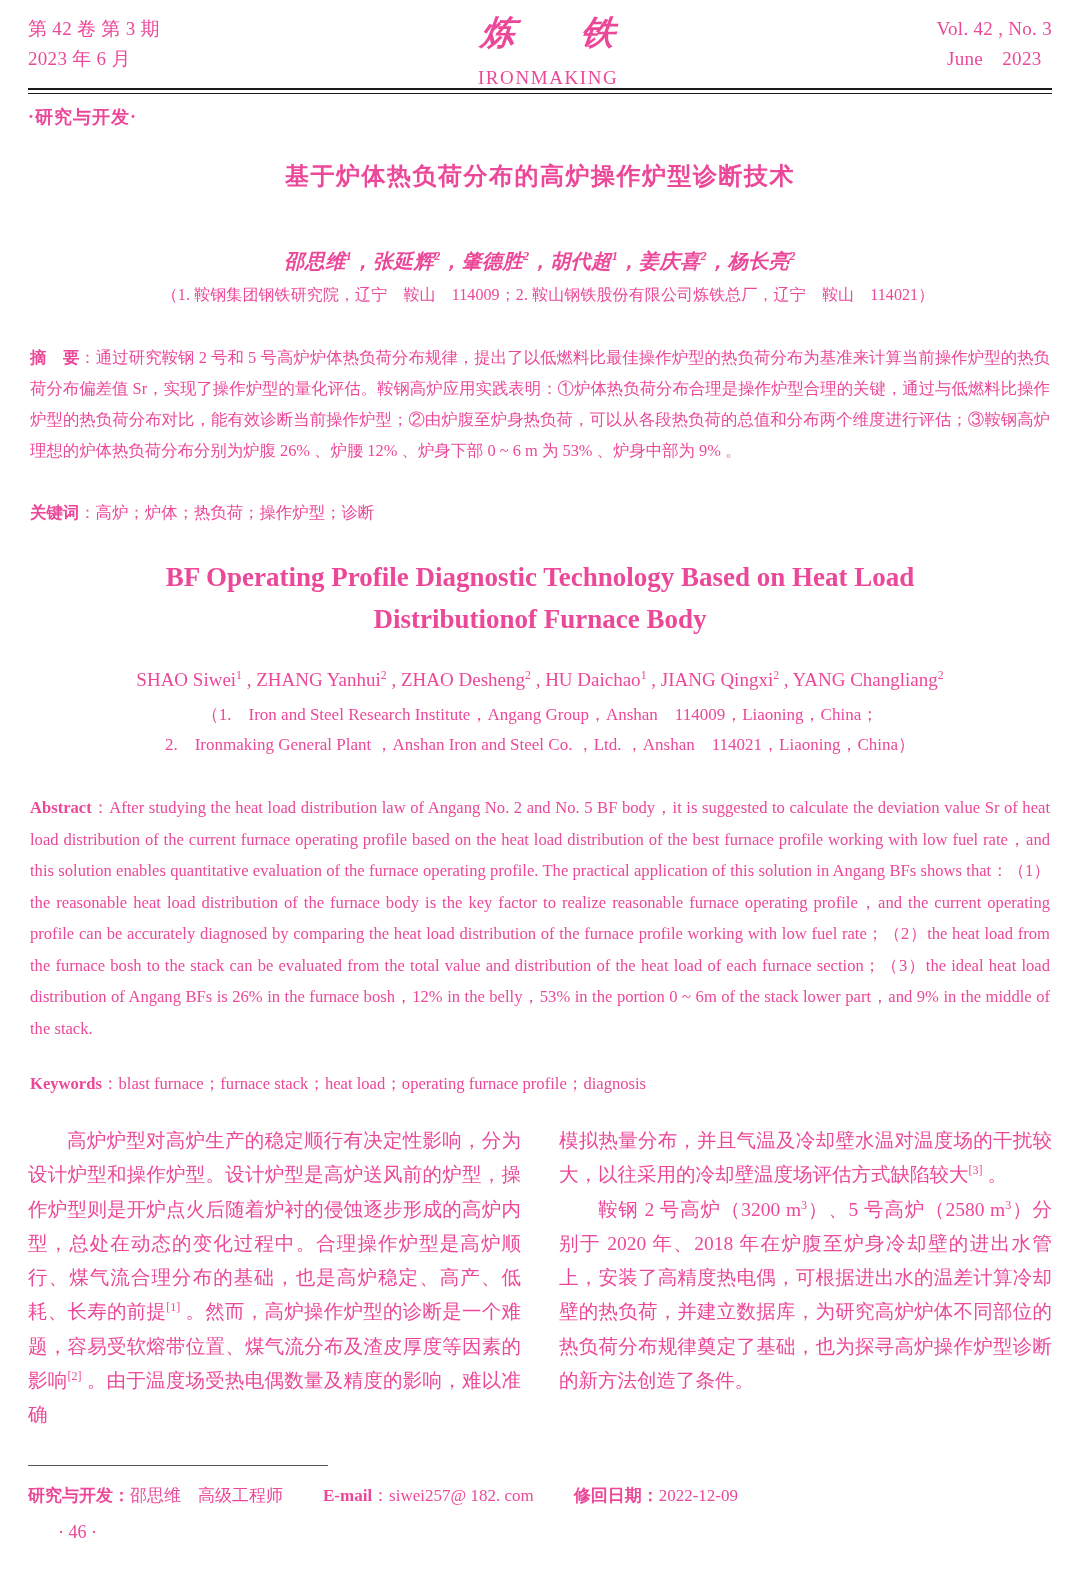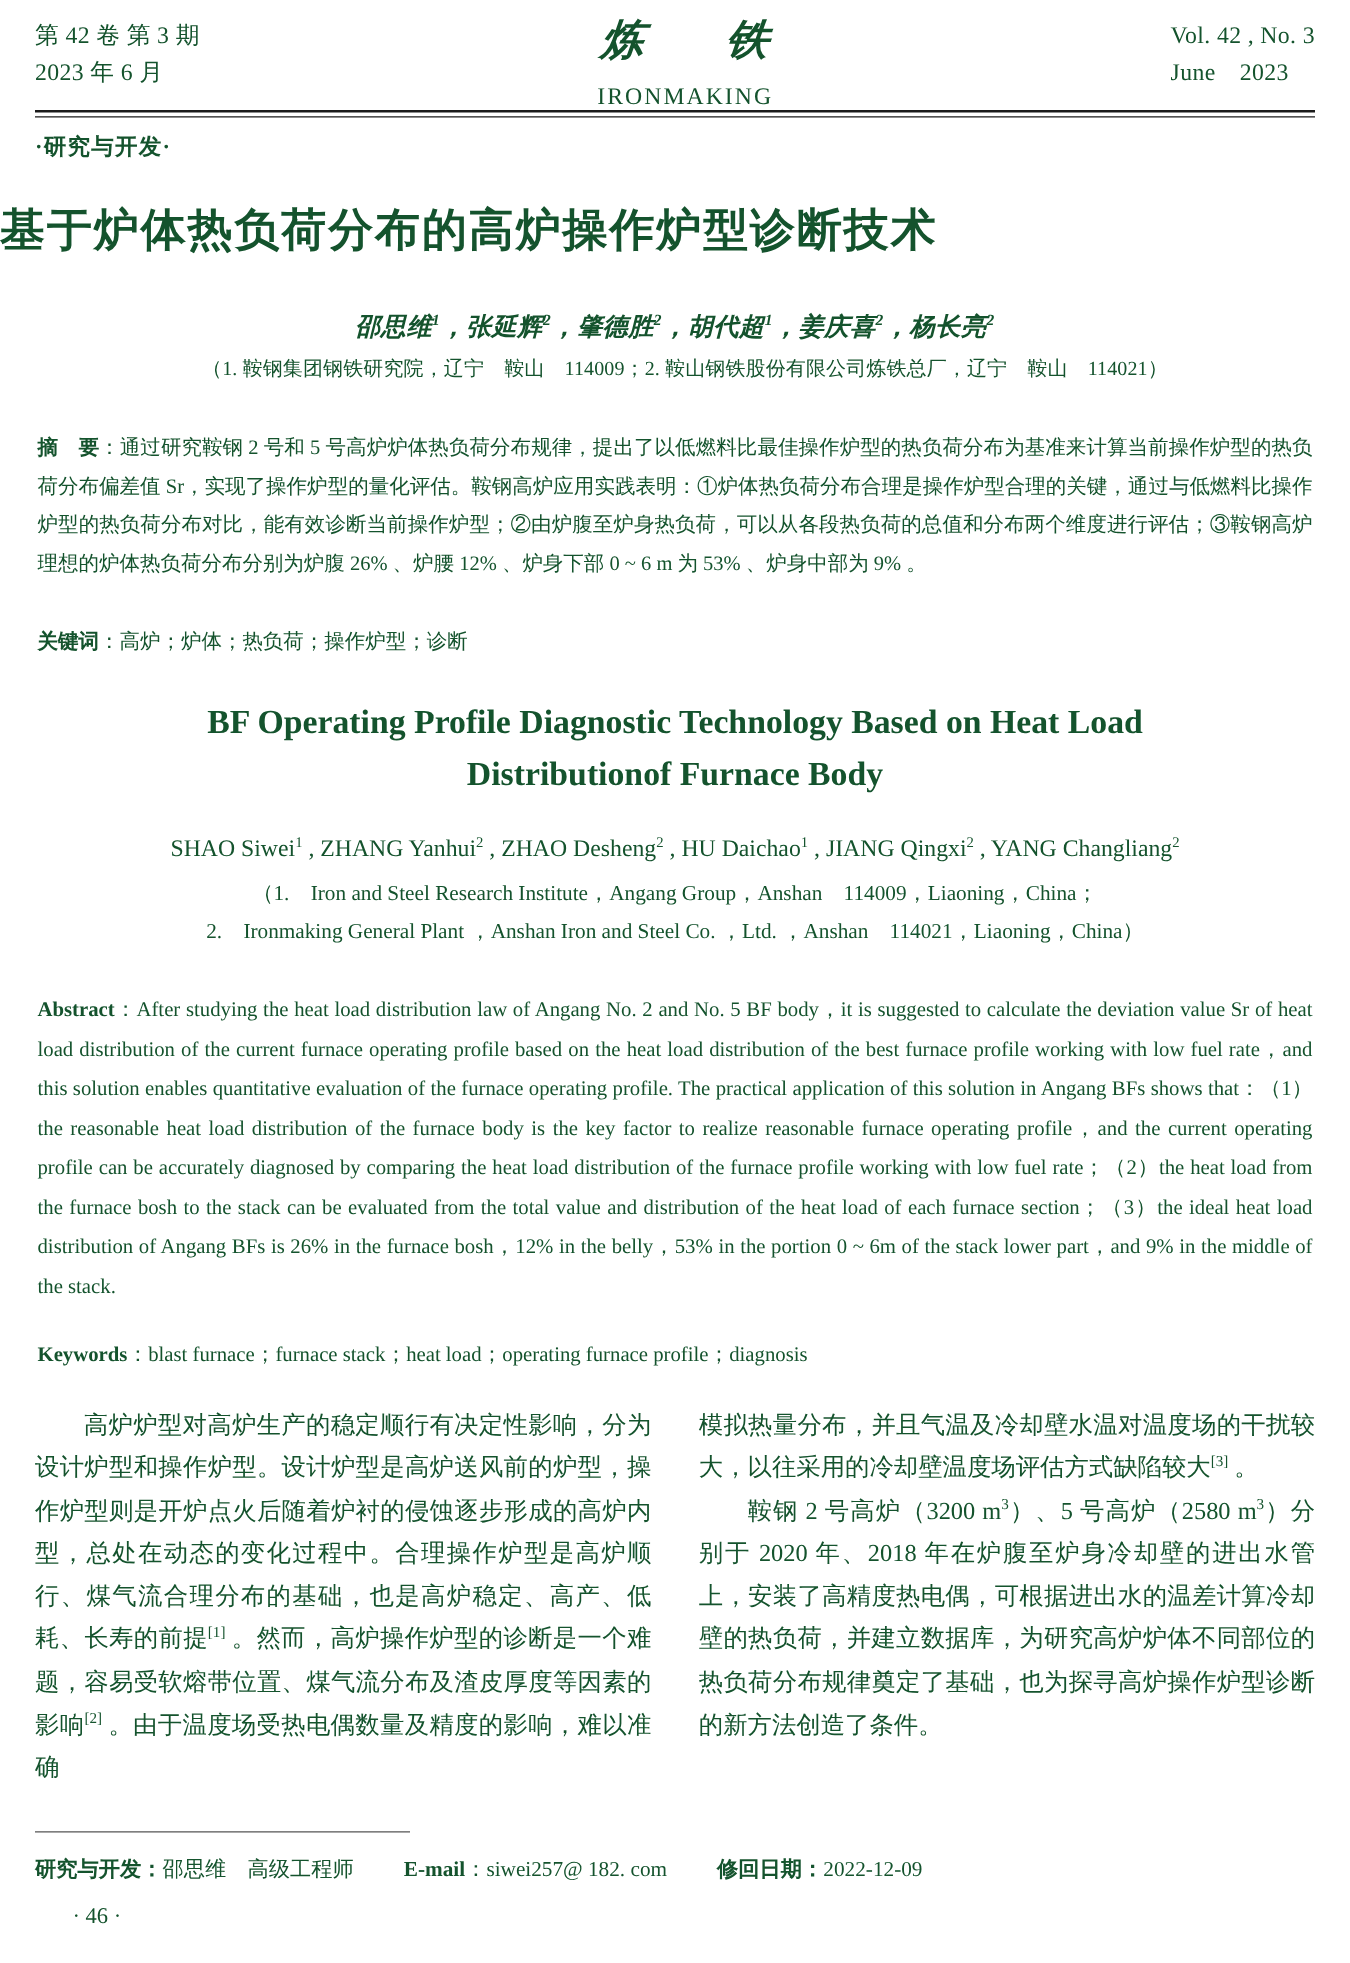--- a/index.html
+++ b/index.html
@@ -6,21 +6,21 @@
     margin: 0;
     padding: 0;
     background: #ffffff;
   }
   .page {
     position: relative;
     width: 1080px;
     height: 1570px;
     background: #ffffff;
     font-family: "Liberation Serif", "DejaVu Serif", serif;
-    color: #14532d;
+    color: #ec4899;
     box-sizing: border-box;
     overflow: hidden;
   }
 
   
   .masthead {
     position: absolute;
     left: 28px;
     right: 28px;
     top: 14px;
@@ -28,21 +28,21 @@
     display: flex;
     align-items: flex-start;
     justify-content: space-between;
   }
   .mast-left, .mast-right {
     font-size: 19px;
     line-height: 30px;
     letter-spacing: 0.3px;
     white-space: nowrap;
   }
-  .mast-right { text-align: left; }
+  .mast-right { text-align: center; }
   .mast-center {
     text-align: center;
     flex: 1;
     margin-top: -2px;
   }
   .mast-logo {
     font-family: "DejaVu Serif", serif;
     font-size: 34px;
     font-weight: 700;
     letter-spacing: 16px;
@@ -76,21 +76,22 @@
     font-size: 18px;
     font-weight: 700;
     letter-spacing: 1px;
   }
 
   
   .title-cn {
     position: absolute;
     left: 0; right: 0;
     top: 160px;
-    font-size: 36px;
+    text-align: center;
+    font-size: 24px;
     font-weight: 700;
     letter-spacing: 1.5px;
     font-family: "DejaVu Serif", "Liberation Serif", serif;
   }
   .authors-cn {
     position: absolute;
     left: 0; right: 0;
     top: 248px;
     text-align: center;
     font-size: 20px;

